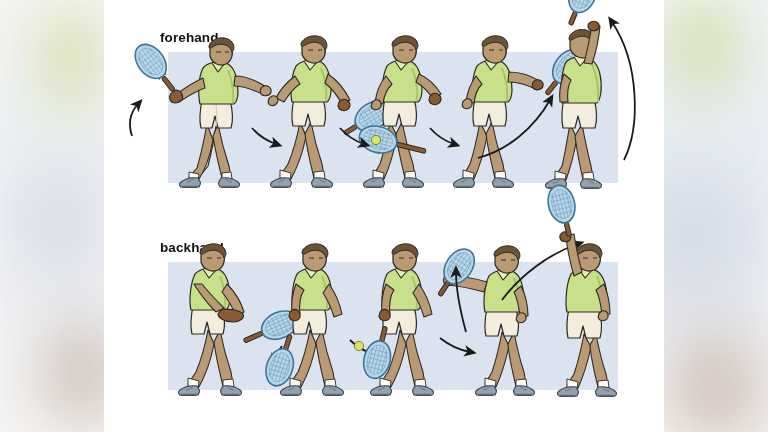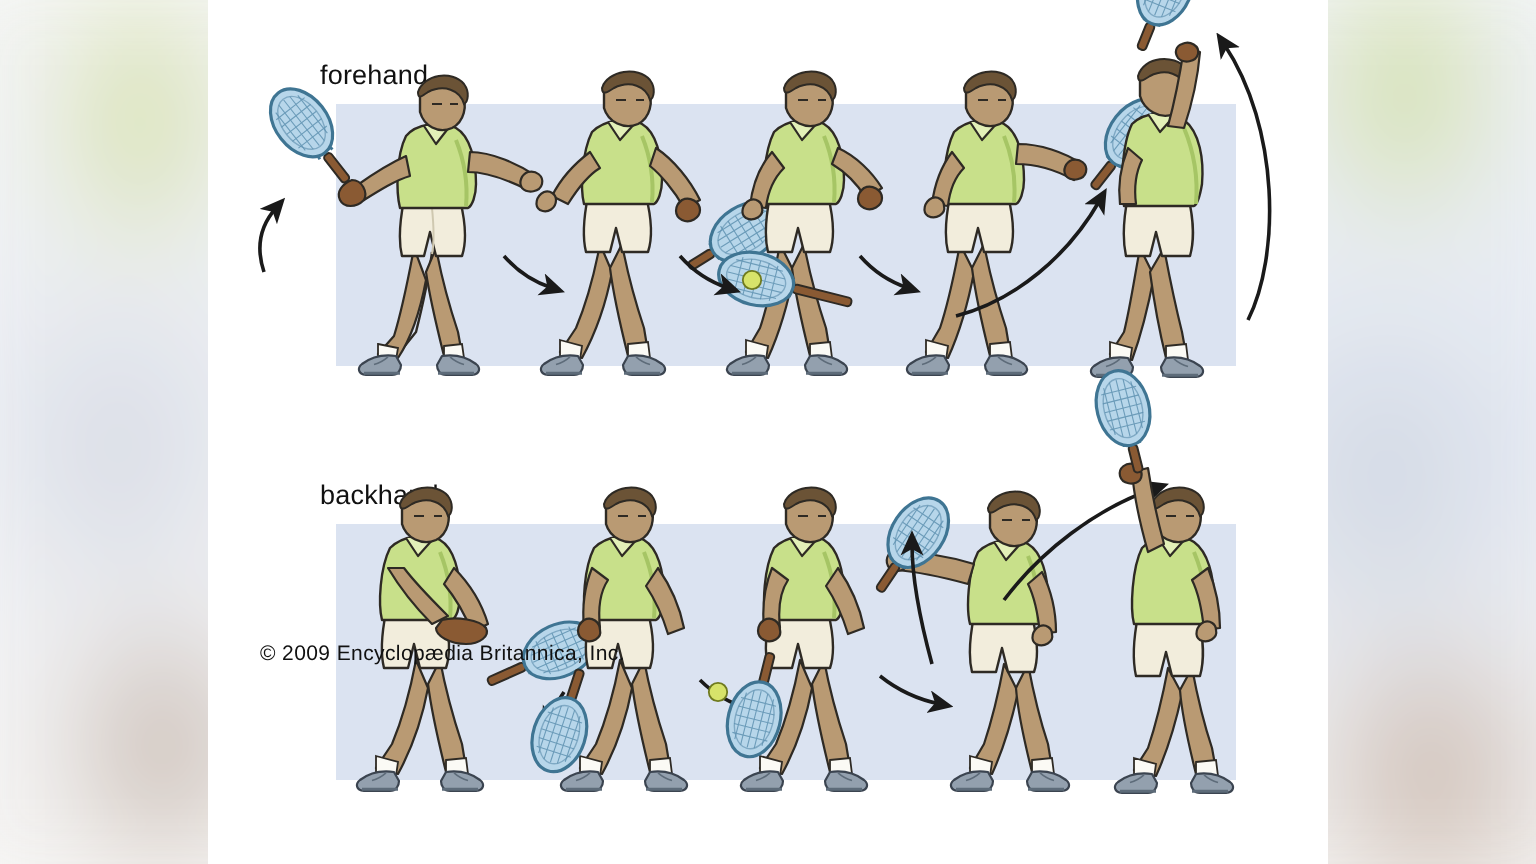--- a/index.html
+++ b/index.html
@@ -30,21 +30,21 @@
       radial-gradient(80px 120px at 52% 15%, #c6d78e 0%, rgba(198,215,142,0) 70%),
       radial-gradient(100px 150px at 48% 55%, #c8d0de 0%, rgba(200,208,222,0) 72%),
       radial-gradient(90px 120px at 58% 85%, #bfa89a 0%, rgba(191,168,154,0) 72%),
       linear-gradient(180deg,#eef1f3 0%,#dfe5f0 50%,#f1eeea 100%);
   }
   .white-core{
     position:absolute;left:104px;right:104px;top:0;bottom:0;background:#ffffff;
   }
 
   
-  #content{position:absolute;left:104px;top:0;width:560px;height:343px;}
+  #content{position:absolute;left:104px;top:0;width:560px;height:343px;font-weight:bold;}
 
   .label{
     position:absolute;
     font-size:13.5px;
     color:#111;
     letter-spacing:.1px;
     font-family:"Liberation Sans", sans-serif;
   }
   .panel{
     position:absolute;
@@ -405,15 +405,14 @@
           <path d="M498,311 C494,313 493,318 496,320 C500,322 505,319 504,315 C504,312 501,310 498,311 Z" fill="#b99a73" stroke="#2e2a24" stroke-width="1.1"></path>
           <g transform="translate(458,206) rotate(-14)">
             <rect x="-2.2" y="17" width="4.4" height="14" rx="1.8" fill="#8a5a33" stroke="#2e2a24" stroke-width="1"></rect>
             <path d="M-4,17 L-2,2 M4,17 L2,2" stroke="#3f7593" stroke-width="1.5" fill="none"></path>
             <use href="#racketHead" x="0" y="-2"></use>
           </g>
         </g>
       </svg>
     </div>
 
-    <div class="copyright">© 2009 Encyclopædia Britannica, Inc.</div>
   </div>
 </div>
 
 </body></html>

